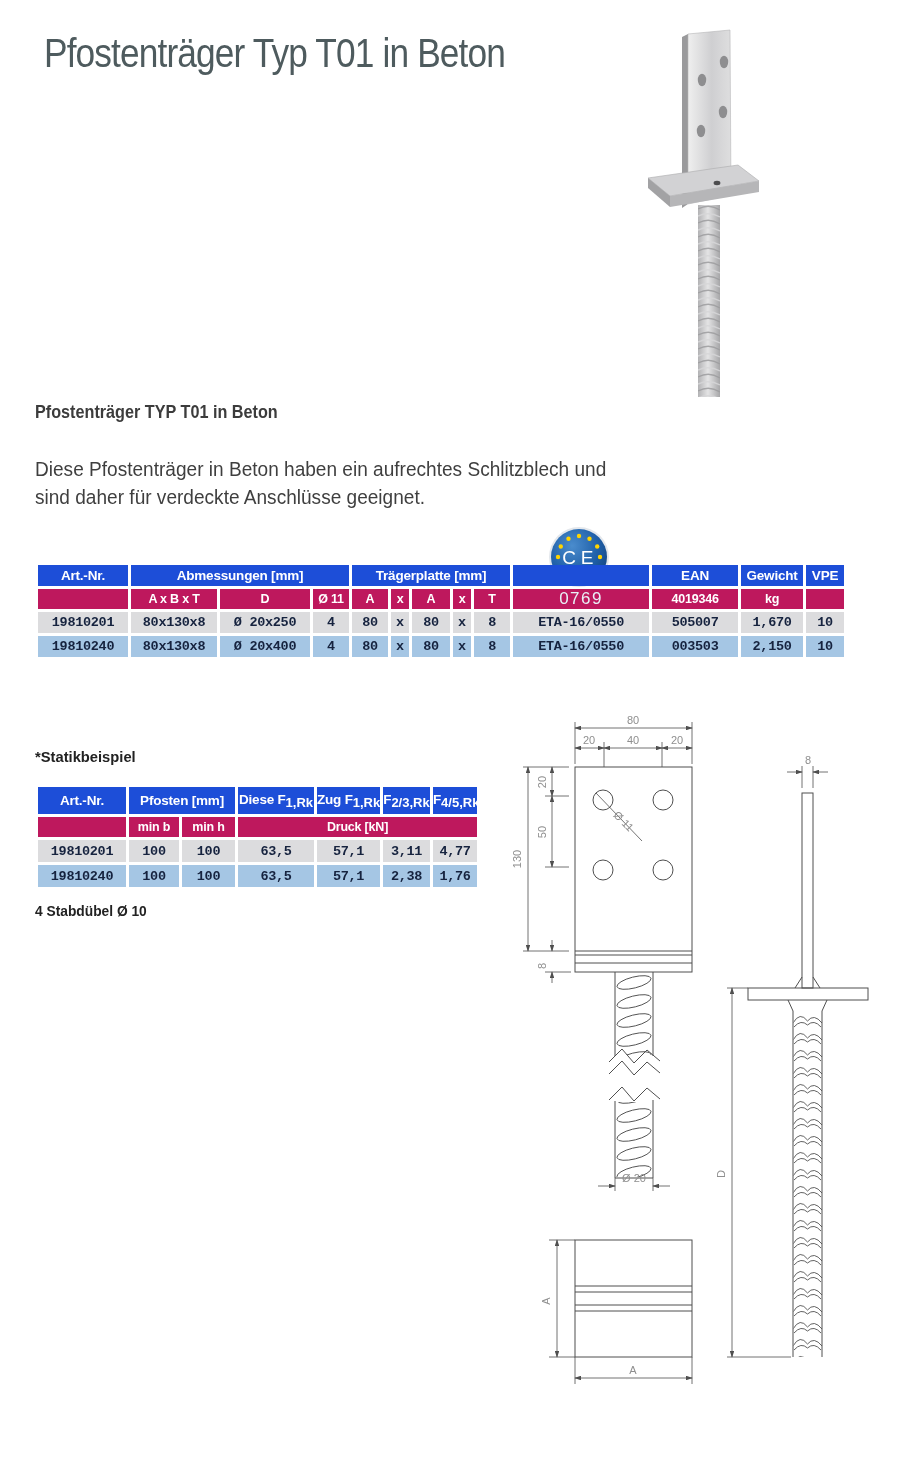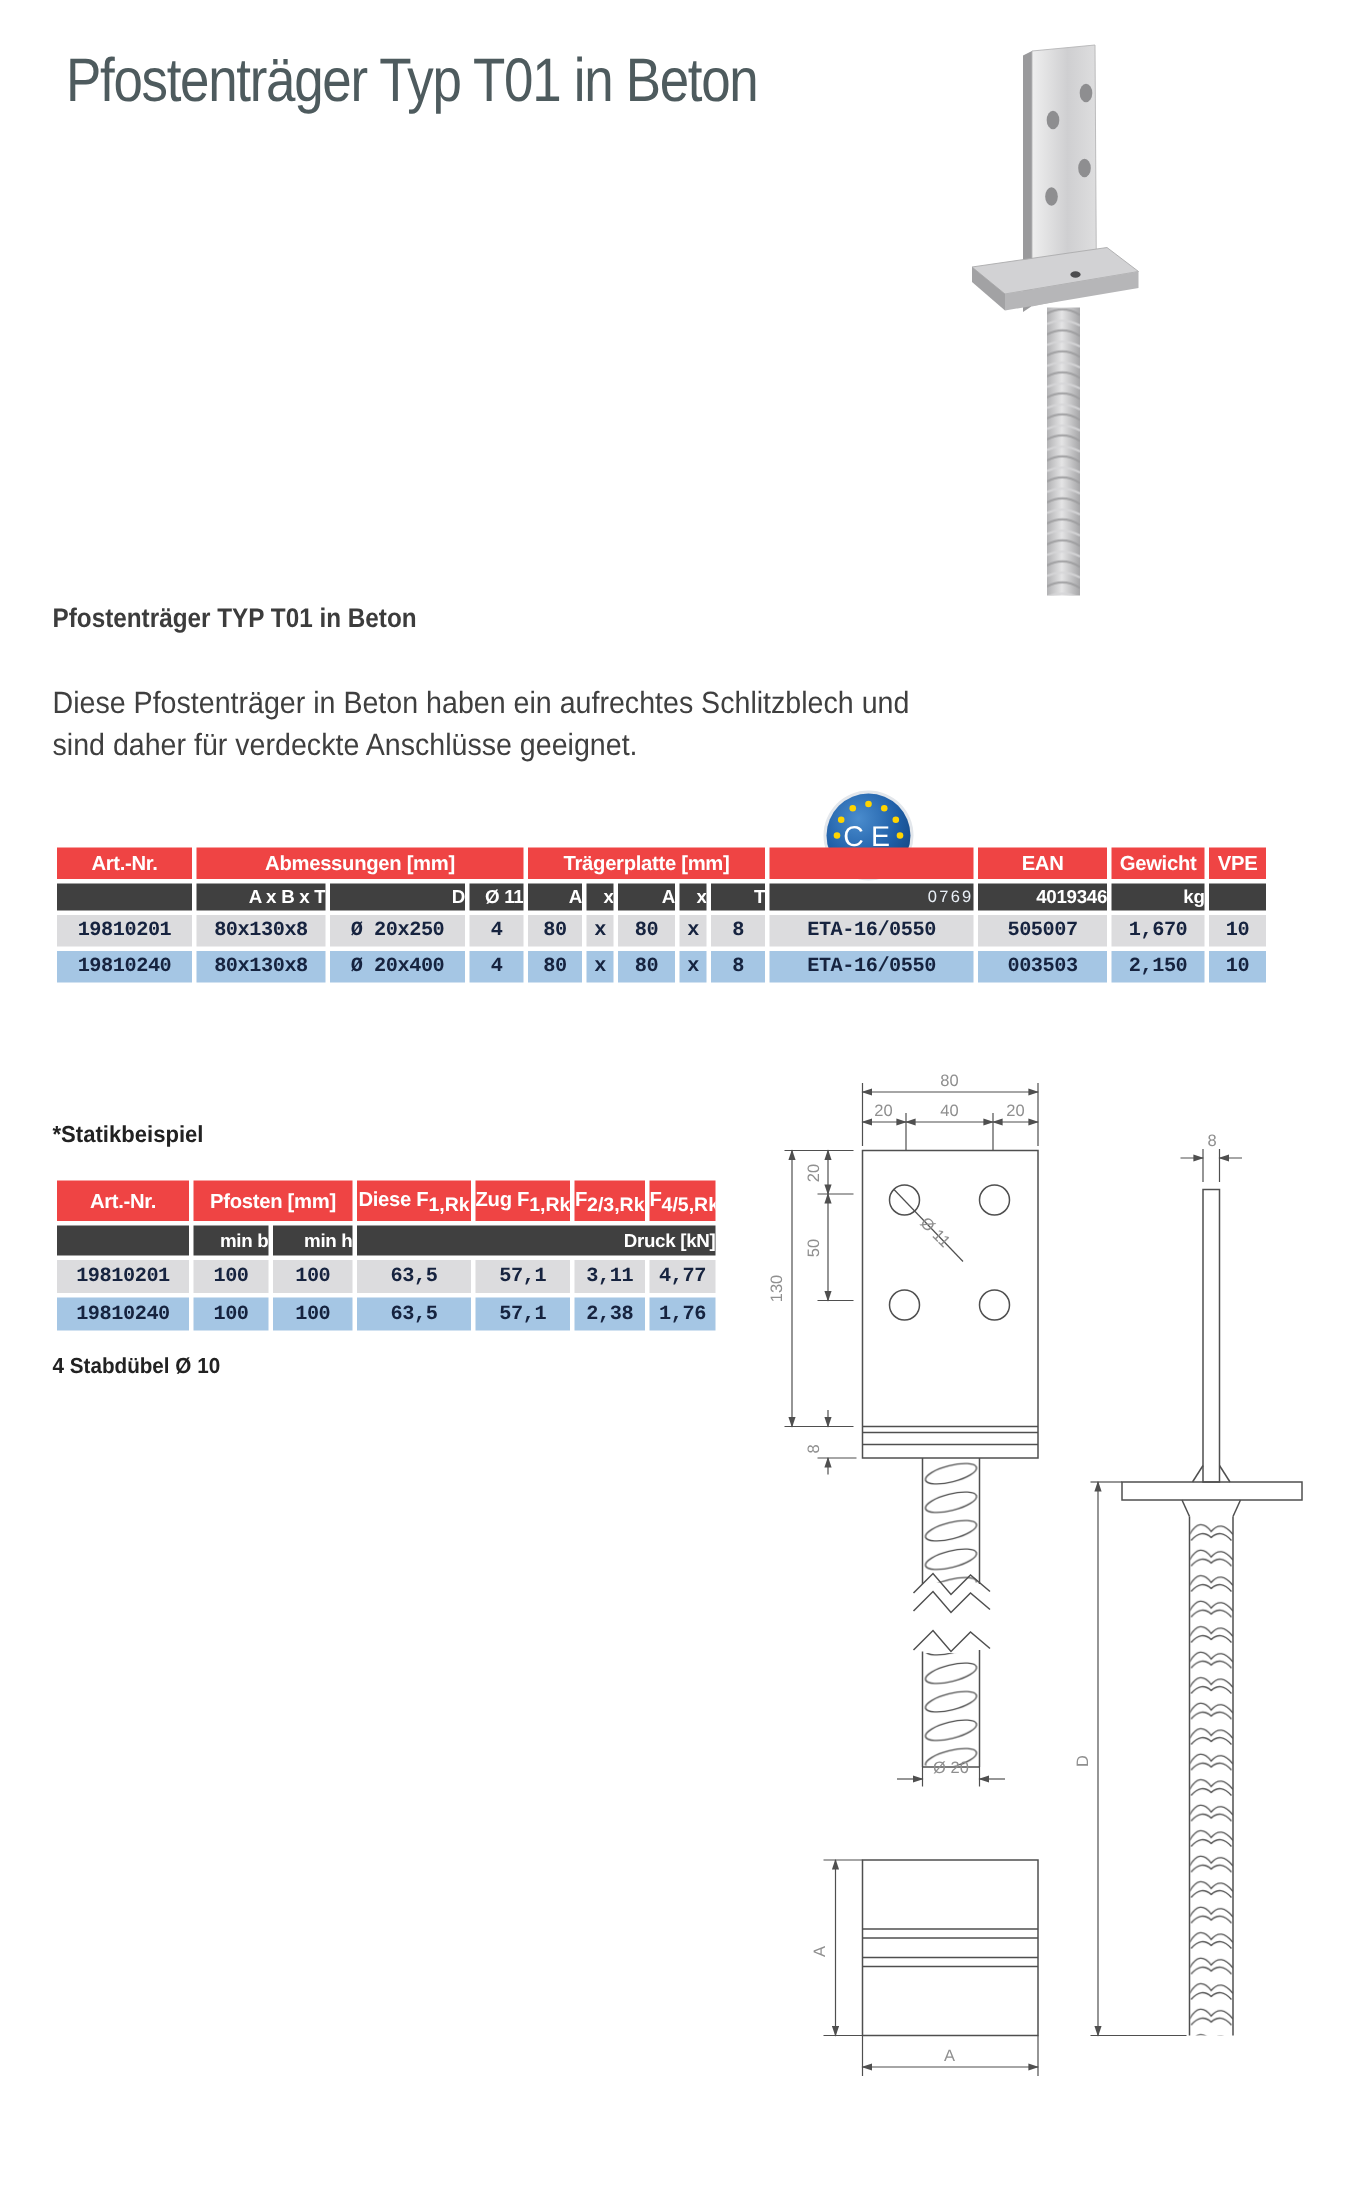--- a/index.html
+++ b/index.html
@@ -31,26 +31,26 @@
     left:35px; top:903px; font-size:14.5px; font-weight:bold; color:#222222;
     white-space:nowrap; transform:scaleX(0.95); transform-origin:0 0;
   }
 
   
   table { border-collapse:separate; border-spacing:3px; table-layout:fixed; }
   td {
     text-align:center; vertical-align:middle; overflow:hidden;
     white-space:nowrap; padding:0;
   }
-  .th-dark  { background:#ef4444; color:#ffffff; font-weight:bold; font-size:13.5px; letter-spacing:-0.2px; }
-  .th-light { background:#404040; color:#ffffff; font-weight:bold; font-size:12.5px; letter-spacing:-0.2px;text-align:right; }
+  .th-dark  { background:#1d4ed8; color:#ffffff; font-weight:bold; font-size:13.5px; letter-spacing:-0.2px; }
+  .th-light { background:#be185d; color:#ffffff; font-weight:bold; font-size:12.5px; letter-spacing:-0.2px; }
   .cell     { font-weight:bold; font-size:13.5px; color:#16233f; letter-spacing:-0.3px;font-family:Liberation Mono, monospace; }
   .row-gray .cell { background:#dcdcde; }
   .row-blue .cell { background:#a5c6e4; }
-  .ce-code  { font-weight:400; font-size:11px; color:#e9eff6; letter-spacing:1.5px; }
+  .ce-code  { font-weight:400; font-size:17px; color:#e9eff6; letter-spacing:1.5px; }
   .sub      { font-size:13px; vertical-align:-3px; letter-spacing:0; }
   #main-table  { left:35px; top:562px; width:812px; }
   #statik-table{ left:35px; top:784px; width:445px; }
   #main-table  tr.r1 td { height:21px; }
   #main-table  tr.r2 td { height:18px; }
   #main-table  tr.r3 td, #main-table tr.r4 td { height:21px; }
   #statik-table tr.r1 td { height:27px; }
   #statik-table tr.r2 td { height:20px; }
   #statik-table tr.r3 td, #statik-table tr.r4 td { height:22px; }
 

